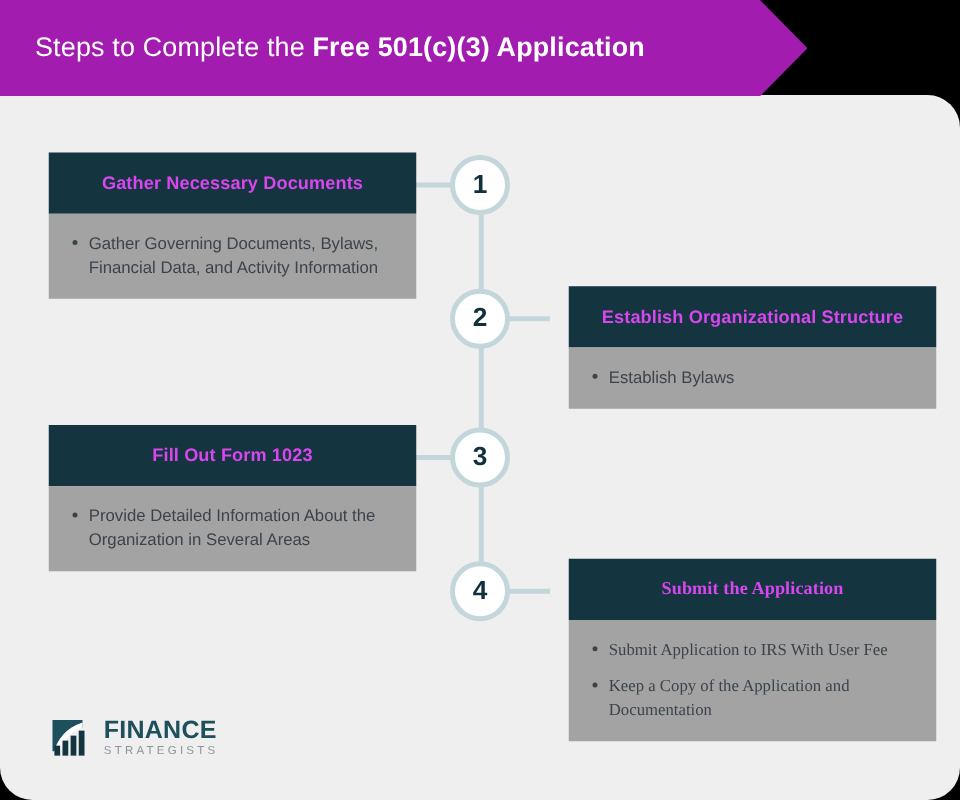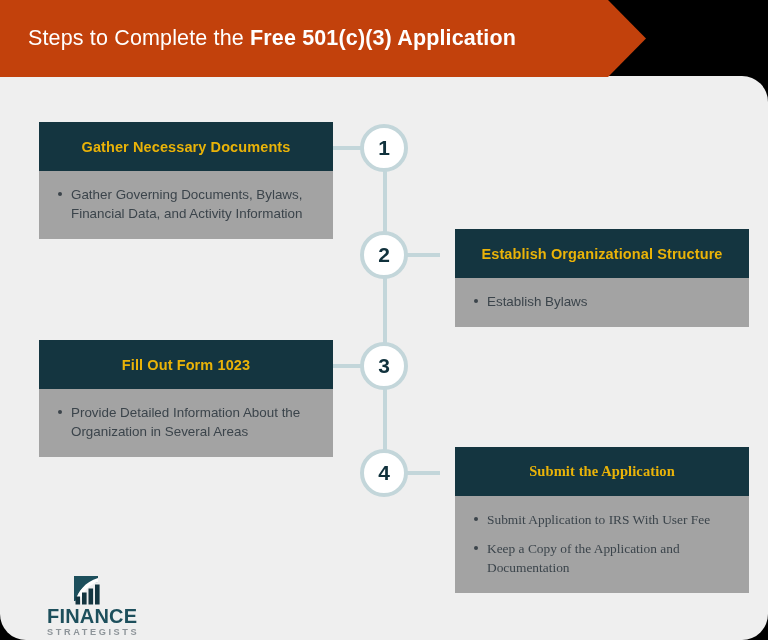--- a/index.html
+++ b/index.html
@@ -41,21 +41,21 @@
     background: #efefef;
   }
 
   
   .banner {
     position: absolute;
     left: 0;
     top: 0;
     width: 646px;
     height: 77px;
-    background: #c2410c;
+    background: #a21caf;
     -webkit-clip-path: polygon(0 0, 608px 0, 646px 38.5px, 608px 77px, 0 77px);
     clip-path: polygon(0 0, 608px 0, 646px 38.5px, 608px 77px, 0 77px);
     display: flex;
     align-items: center;
   }
   .banner-title {
     color: #ffffff;
     font-size: 21.5px;
     font-weight: 400;
     letter-spacing: 0.15px;
@@ -114,21 +114,21 @@
   .step-left  { left: 39px; }
   .step-right { left: 436px; margin-left: 19px; }
 
   .step-1 { top: 122px; }
   .step-2 { top: 229px; }
   .step-3 { top: 340px; }
   .step-4 { top: 447px; font-family: Liberation Serif, serif; }
 
   .step-header {
     background: #143540;
-    color: #eab308;
+    color: #d946ef;
     font-size: 14.5px;
     font-weight: 700;
     text-align: center;
     letter-spacing: 0.1px;
     height: 49px;
     display: flex;
     align-items: center;
     justify-content: center;
     padding: 0 12px;
     box-sizing: border-box;
@@ -161,34 +161,33 @@
     background: #3b444b;
   }
 
   
   .logo {
     position: absolute;
     left: 40px;
     top: 574px;
     display: flex;
     align-items: center;
-    flex-direction: column;
   }
   .logo-mark { width: 36px; height: 32px; flex: none; }
   .logo-text { margin-left: 7px; line-height: 1; }
   .logo-name {
     color: #1d4f5c;
     font-size: 20px;
     font-weight: 700;
     letter-spacing: 0.2px;
   }
   .logo-sub {
     color: #8d9499;
     font-size: 9.2px;
-    font-weight: 700;
+    font-weight: 400;
     letter-spacing: 2.6px;
     margin-top: 2px;
   }
 </style>
 </head>
 <body>
 
 <div id="infographic">
 
   <div class="card"></div>

